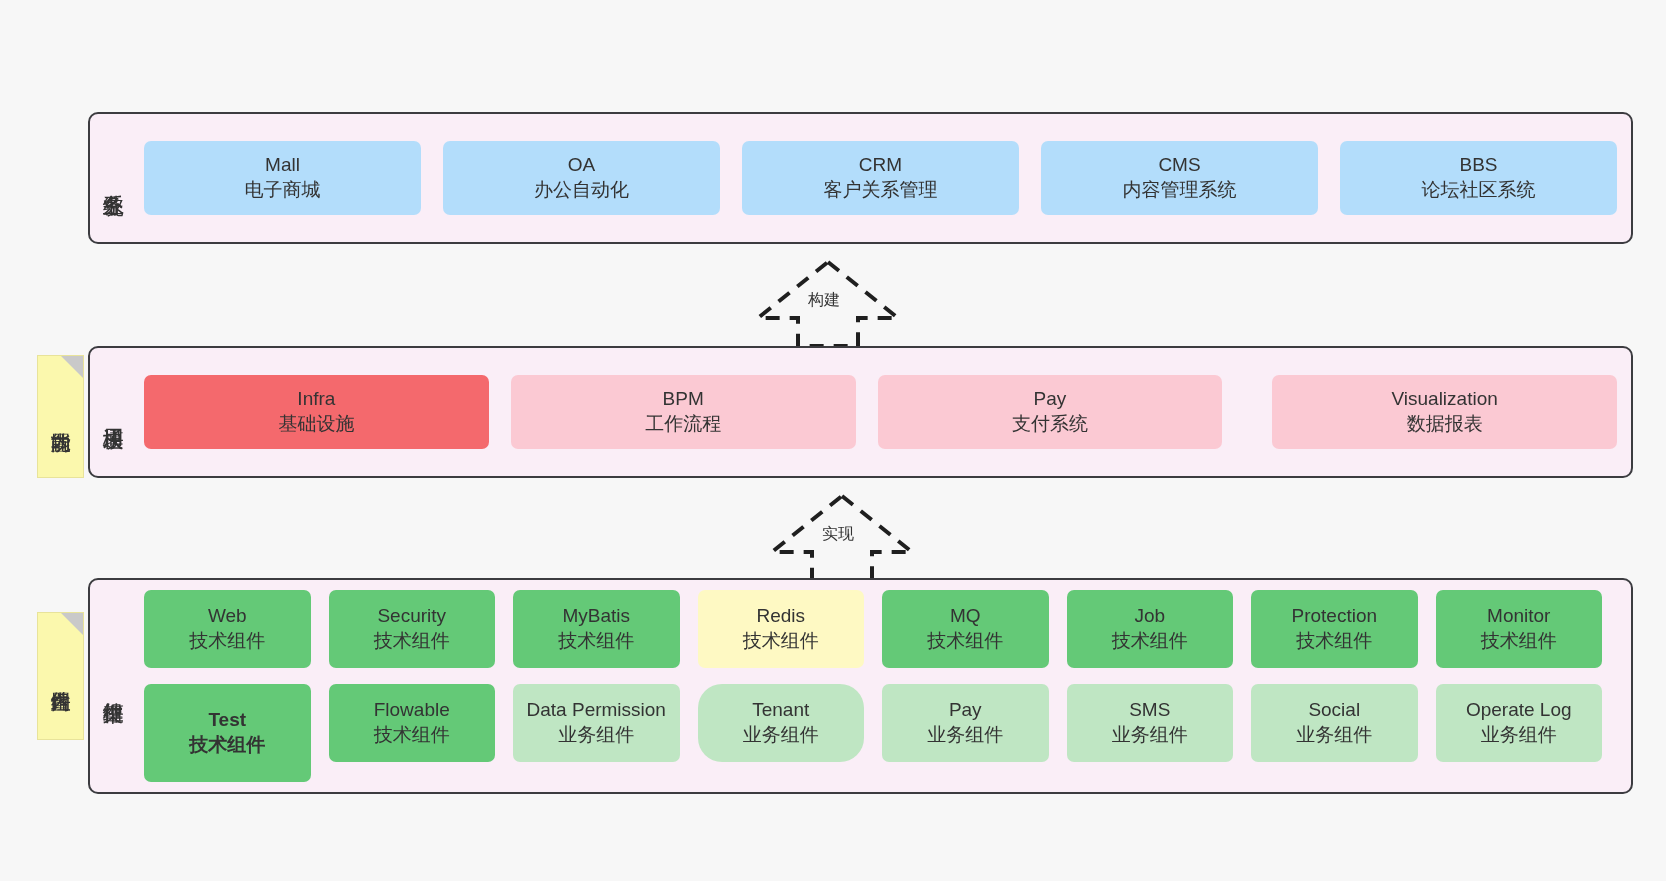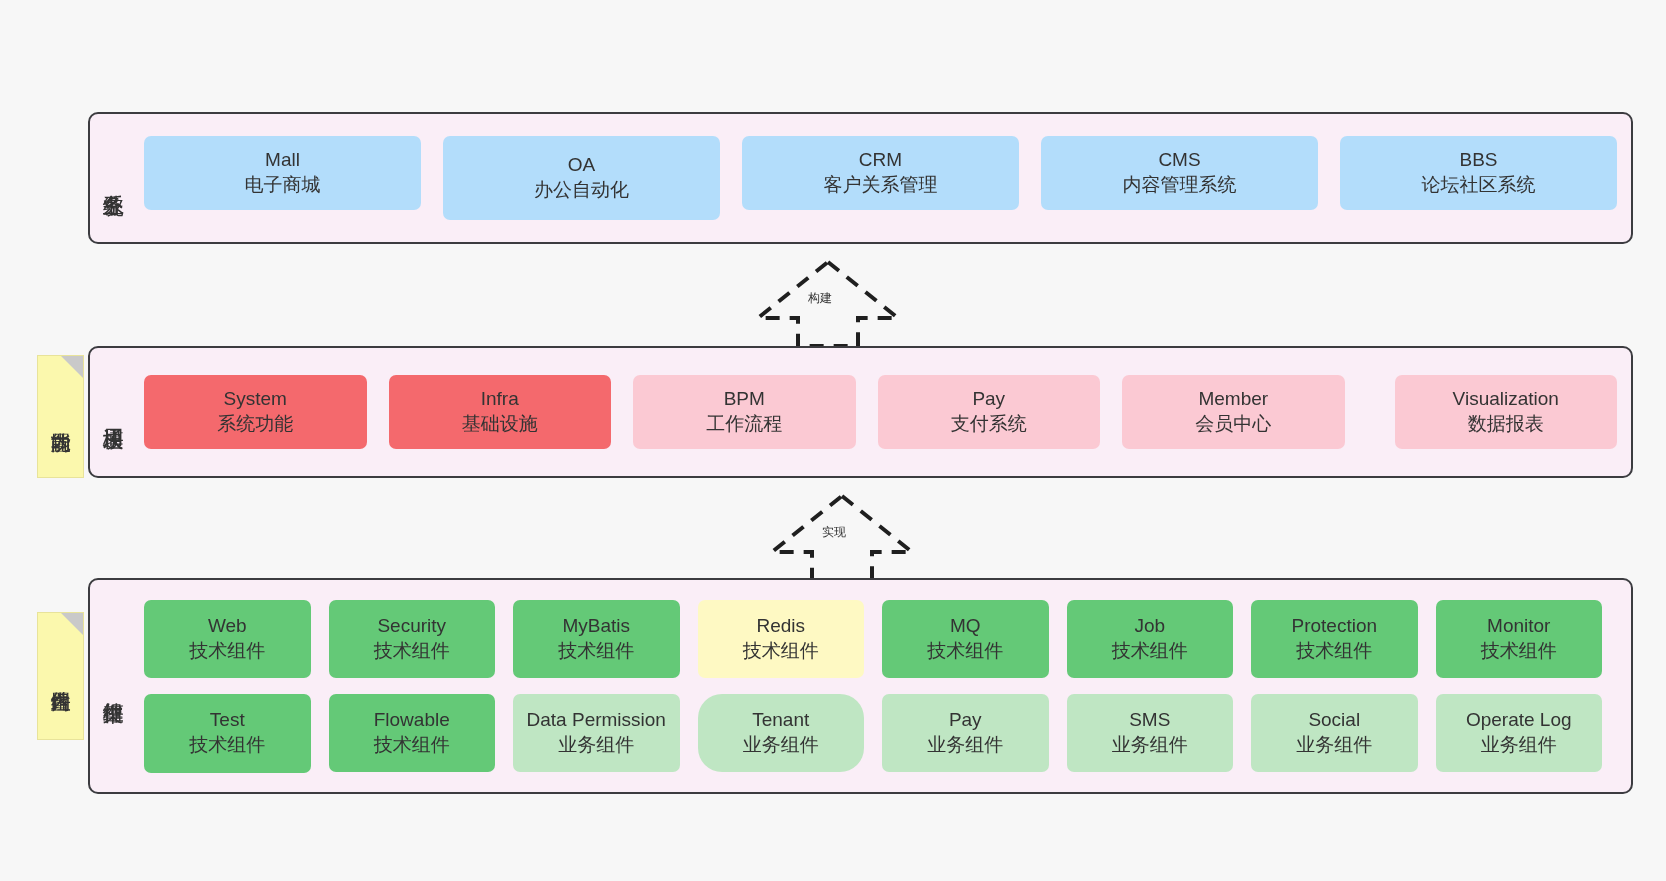--- a/index.html
+++ b/index.html
@@ -99,41 +99,41 @@
     top:0;right:0;
     width:0;height:0;
     border-left:22px solid transparent;
     border-top:22px solid #c9c9c9;
   }
 
   
   .arrow{position:absolute;}
   .arrow-label{
     position:absolute;
-    font-size:12px;
+    font-size:16px;
     color:#333;
     background:transparent;
     white-space:nowrap;
     user-select:none;
   }
 </style>
 </head>
 <body>
 
 <div id="stage">
 
   <div class="band" id="band-business" style="left:88px;top:112px;width:1545px;height:132px;">
     <div class="band-title">业务系统</div>
     <div class="band-body">
       <div class="row">
         <div class="cell blue" style="height: 74px; background: rgb(179, 221, 251);">
           <span class="en">Mall</span>
           <span class="cn">电子商城</span>
         </div>
-        <div class="cell blue" style="height: 84px; background: rgb(179, 221, 251);">
+        <div class="cell blue" style="height: 74px; background: rgb(179, 221, 251);">
           <span class="en">OA</span>
           <span class="cn">办公自动化</span>
         </div>
         <div class="cell blue" style="height: 74px; background: rgb(179, 221, 251);">
           <span class="en">CRM</span>
           <span class="cn">客户关系管理</span>
         </div>
         <div class="cell blue" style="height: 74px; background: rgb(179, 221, 251);">
           <span class="en">CMS</span>
           <span class="cn">内容管理系统</span>
@@ -153,38 +153,30 @@
 
   <div class="note" style="left:37px;top:355px;width:47px;height:123px;">
     <span>内置功能</span>
   </div>
 
   <div class="band" id="band-common" style="left:88px;top:346px;width:1545px;height:132px;">
     <div class="band-title">通用模块</div>
     <div class="band-body">
       <div class="row">
         <div class="cell red" style="height: 74px; background: rgb(244, 105, 109);">
-          <span class="en">System</span>
-          <span class="cn">系统功能</span>
-        </div>
-        <div class="cell red" style="height: 74px; background: rgb(244, 105, 109);">
           <span class="en">Infra</span>
           <span class="cn">基础设施</span>
         </div>
         <div class="cell pink" style="height: 74px; background: rgb(251, 201, 211);">
           <span class="en">BPM</span>
           <span class="cn">工作流程</span>
         </div>
         <div class="cell pink" style="height: 74px; background: rgb(251, 201, 211);">
           <span class="en">Pay</span>
           <span class="cn">支付系统</span>
-        </div>
-        <div class="cell pink" style="height: 74px; background: rgb(251, 201, 211);">
-          <span class="en">Member</span>
-          <span class="cn">会员中心</span>
         </div>
         <div class="cell pink" style="height: 74px; background: rgb(251, 201, 211); margin-left: 28px;">
           <span class="en">Visualization</span>
           <span class="cn">数据报表</span>
         </div>
       </div>
     </div>
   </div>
 
   <svg class="arrow" style="left:766px;top:490px;width:152px;height:92px;" width="152" height="92" viewBox="0 0 152 92">
@@ -229,21 +221,21 @@
           <span class="en">Protection</span>
           <span class="cn">技术组件</span>
         </div>
         <div class="cell green" style="height: 78px; background: rgb(100, 201, 119);">
           <span class="en">Monitor</span>
           <span class="cn">技术组件</span>
         </div>
       </div>
 
       <div class="row" style="gap:18px;">
-        <div class="cell green" style="height: 79px; background: rgb(100, 201, 119);">
+        <div class="cell green" style="height: 98px; background: rgb(100, 201, 119); font-weight: bold;">
           <span class="en">Test</span>
           <span class="cn">技术组件</span>
         </div>
         <div class="cell green" style="height: 78px; background: rgb(100, 201, 119);">
           <span class="en">Flowable</span>
           <span class="cn">技术组件</span>
         </div>
         <div class="cell lgreen" style="height: 78px; background: rgb(191, 230, 195);">
           <span class="en">Data Permission</span>
           <span class="cn">业务组件</span>

